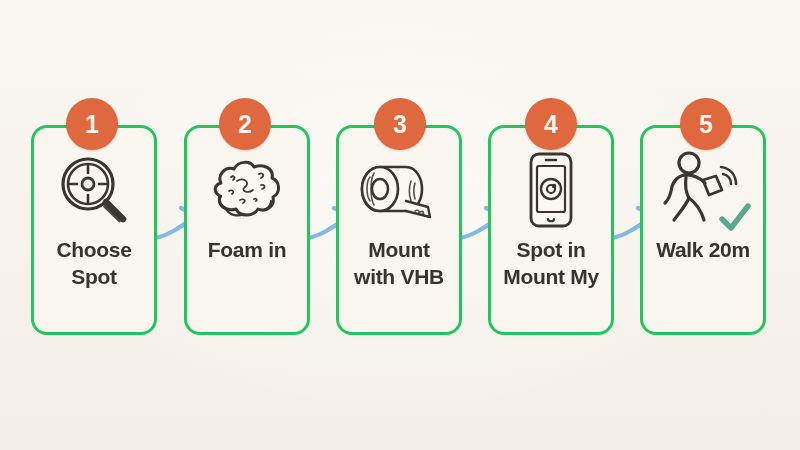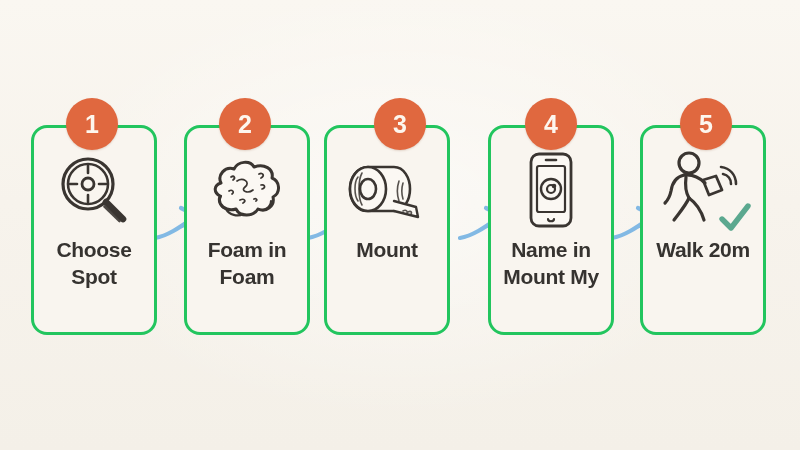--- a/index.html
+++ b/index.html
@@ -191,29 +191,28 @@
               <path d="M52 19 C56 17, 58 21, 54 23"></path>
               <path d="M22 36 C25 34, 28 37, 25 39"></path>
               <path d="M54 30 C58 29, 59 33, 55 34"></path>
               <path d="M33 45 C37 43, 40 46, 36 48"></path>
               <path d="M47 44 C49 43, 51 45, 49 46"></path>
             </g>
           </svg>
         </div>
         <div class="card-label">
           <span>Foam in</span>
-          <span class="l2">Foam</span>
         </div>
       </div>
     </div>
     <div class="badge" style="left:219px">
       <span>2</span>
     </div>
 
-    <div class="card" style="left:324px">
+    <div class="card" style="left:336px">
       <div class="card-inner">
         <div class="icon-box">
           <svg width="82" height="70" viewBox="0 0 82 70">
             <g stroke="#3a3531" fill="#fbf8f3" stroke-linecap="round" stroke-linejoin="round" stroke-width="2.6">
               <path d="M22 12 C10 12, 4 24, 4 34 C4 45, 10 56, 22 56 L48 56 C58 56, 64 45, 64 34
                        C64 23, 58 12, 48 12 Z"></path>
               <ellipse cx="22" cy="34" rx="18" ry="22"></ellipse>
               <ellipse cx="22" cy="34" rx="8" ry="10"></ellipse>
               <path d="M48 56 L72 62 L70 52 L48 46" stroke-width="2.4"></path>
             </g>
@@ -222,20 +221,21 @@
               <path d="M16 18 C12 25, 12 43, 16 50"></path>
               <path d="M53 26 C51 32, 51 40, 53 46"></path>
               <path d="M57 28 C55.5 33, 55.5 39, 57 44"></path>
               <path d="M57 56 C60 54, 63 57, 60 59"></path>
               <path d="M62 57 C65 55, 67 58, 64 60"></path>
             </g>
           </svg>
         </div>
         <div class="card-label">
           <span>Mount</span>
+          <span class="l2">with VHB</span>
         </div>
       </div>
     </div>
     <div class="badge" style="left:374px">
       <span>3</span>
     </div>
 
     <div class="card" style="left:488px">
       <div class="card-inner">
         <div class="icon-box">
@@ -245,21 +245,21 @@
               <rect x="14" y="15" width="28" height="46" rx="2" stroke-width="2.2"></rect>
               <path d="M23 9 L33 9" stroke-width="2.6"></path>
               <path d="M25 68 C25 71, 31 71, 31 68" stroke-width="2.2" fill="none"></path>
               <circle cx="28" cy="38" r="10" stroke-width="2.4" fill="none"></circle>
               <circle cx="28" cy="38" r="4" stroke-width="2.2" fill="none"></circle>
               <circle cx="31" cy="35" r="1.6" stroke-width="1.4" fill="#3a3531"></circle>
             </g>
           </svg>
         </div>
         <div class="card-label">
-          <span>Name in</span>
+          <span>Spot in</span>
           <span class="l2">Mount My</span>
         </div>
       </div>
     </div>
     <div class="badge" style="left:525px">
       <span>4</span>
     </div>
 
     <div class="card" style="left:640px">
       <div class="card-inner">

